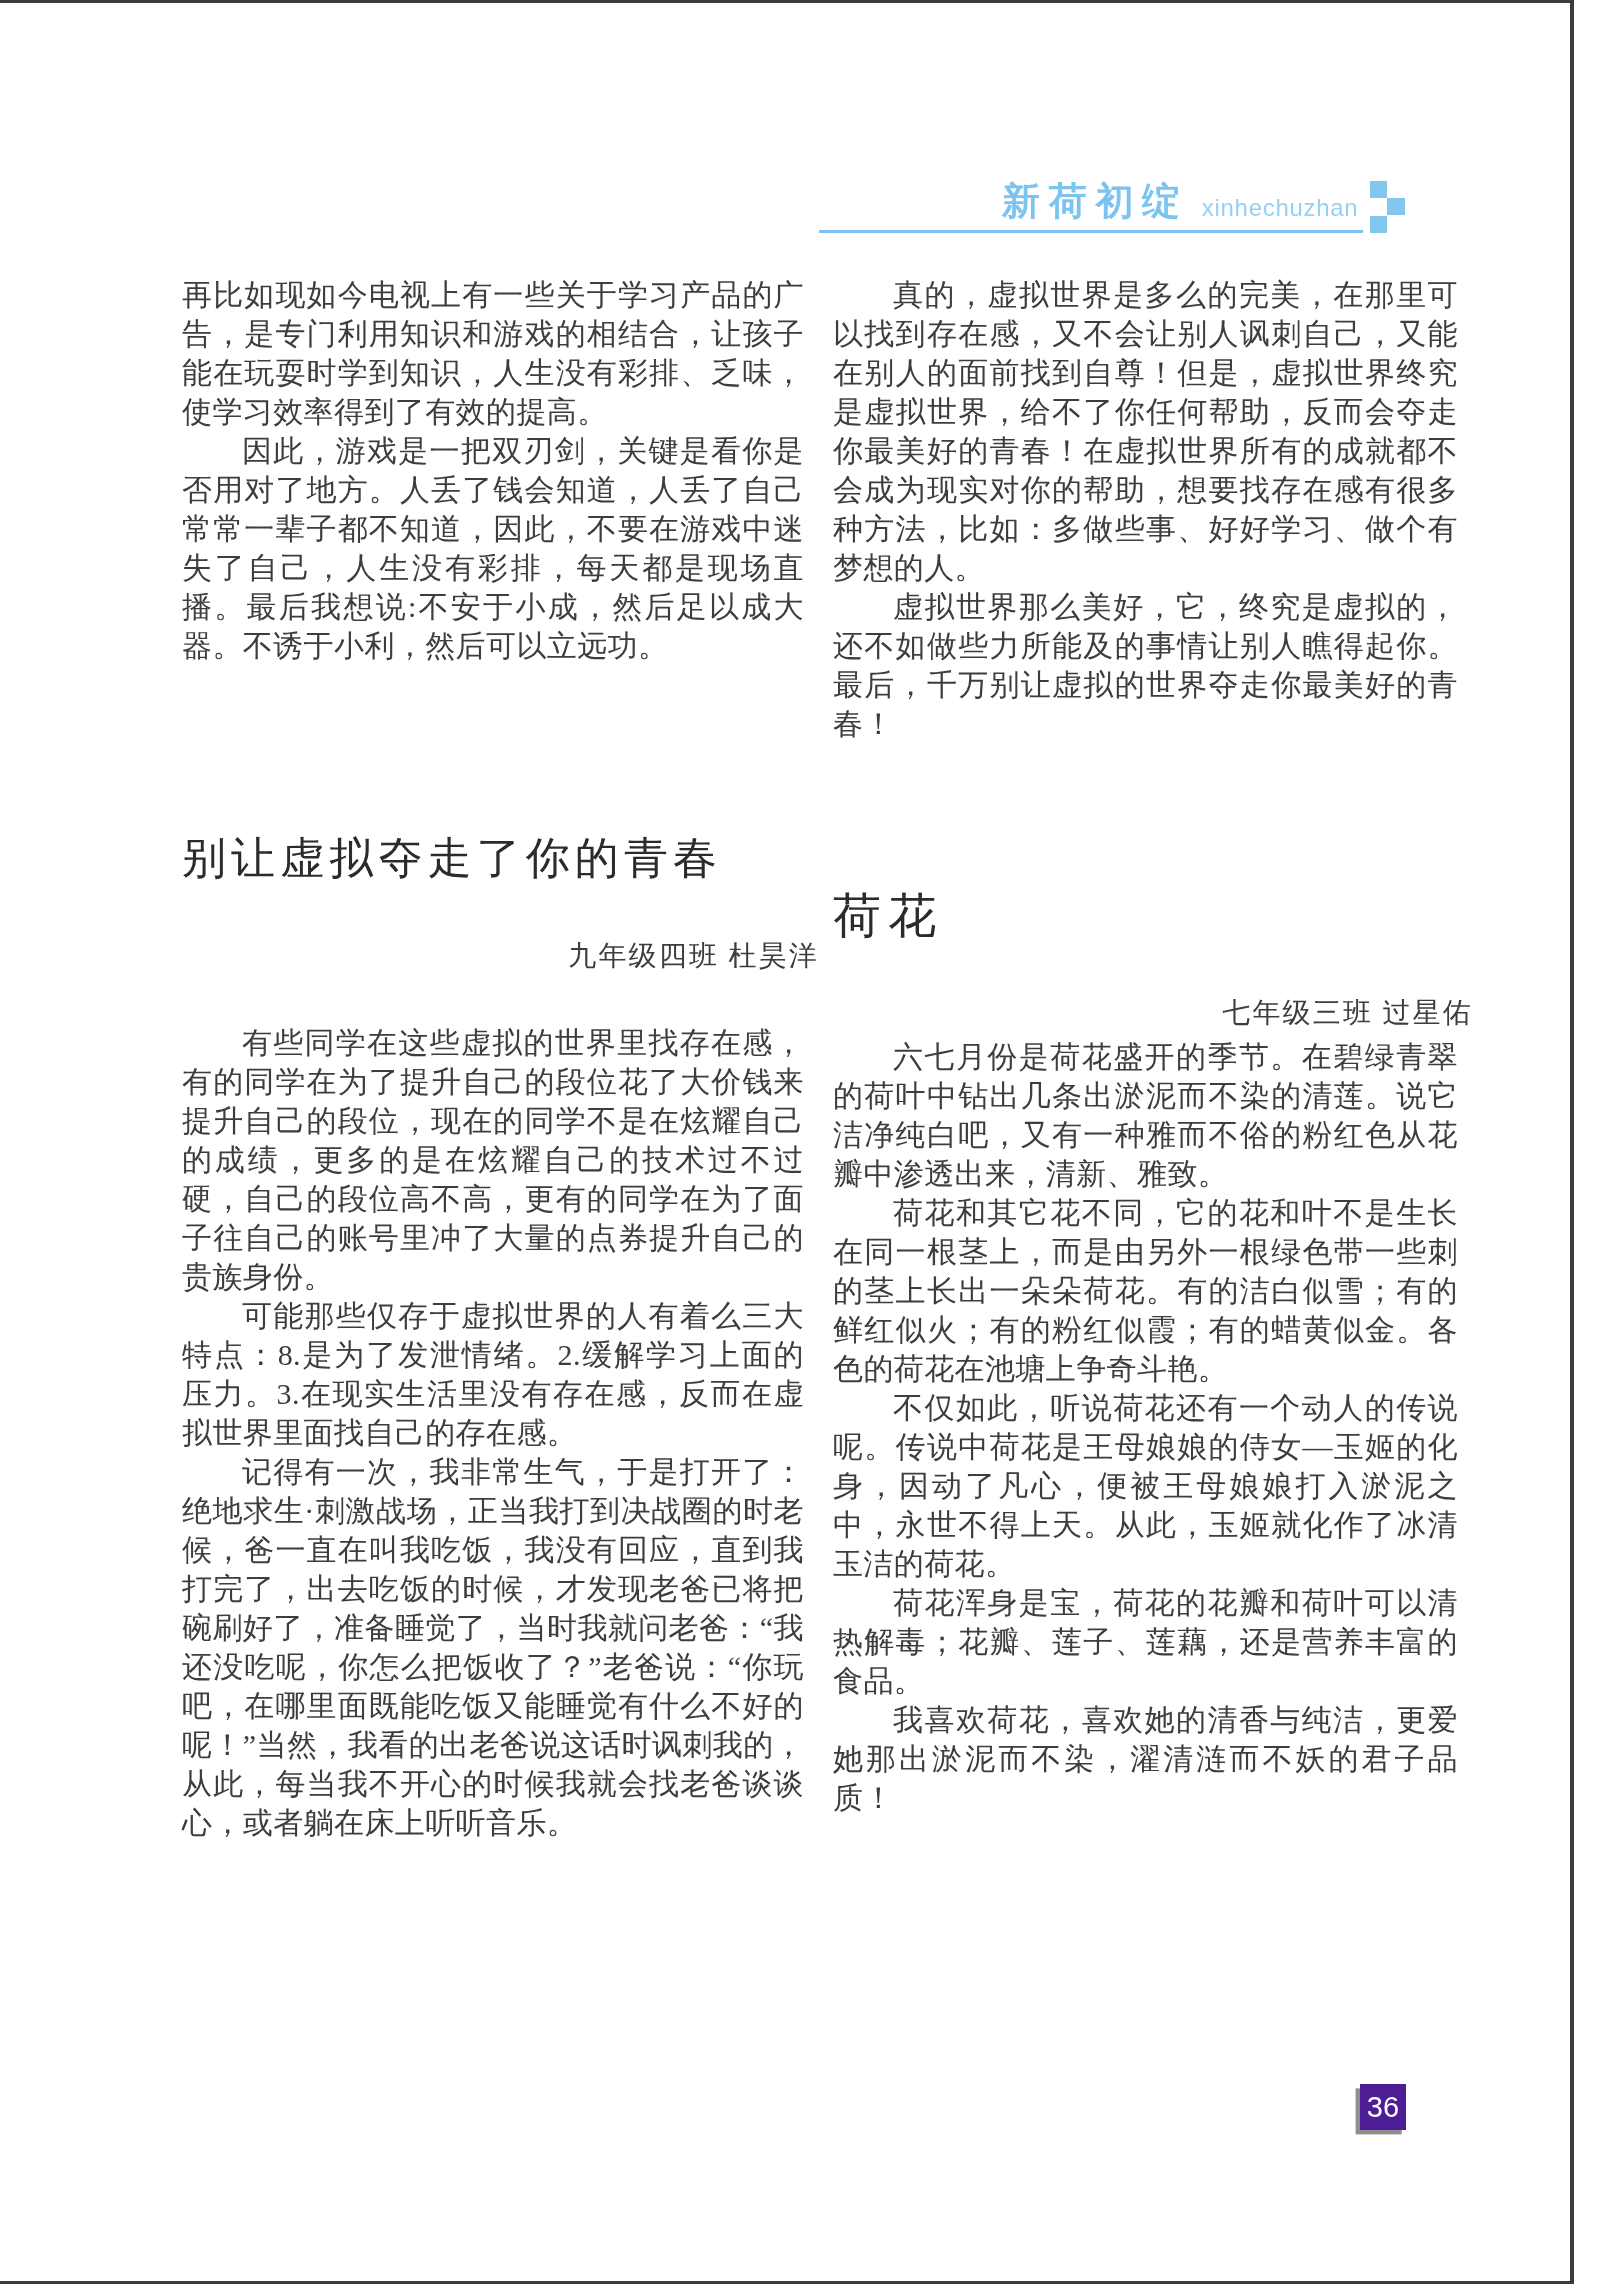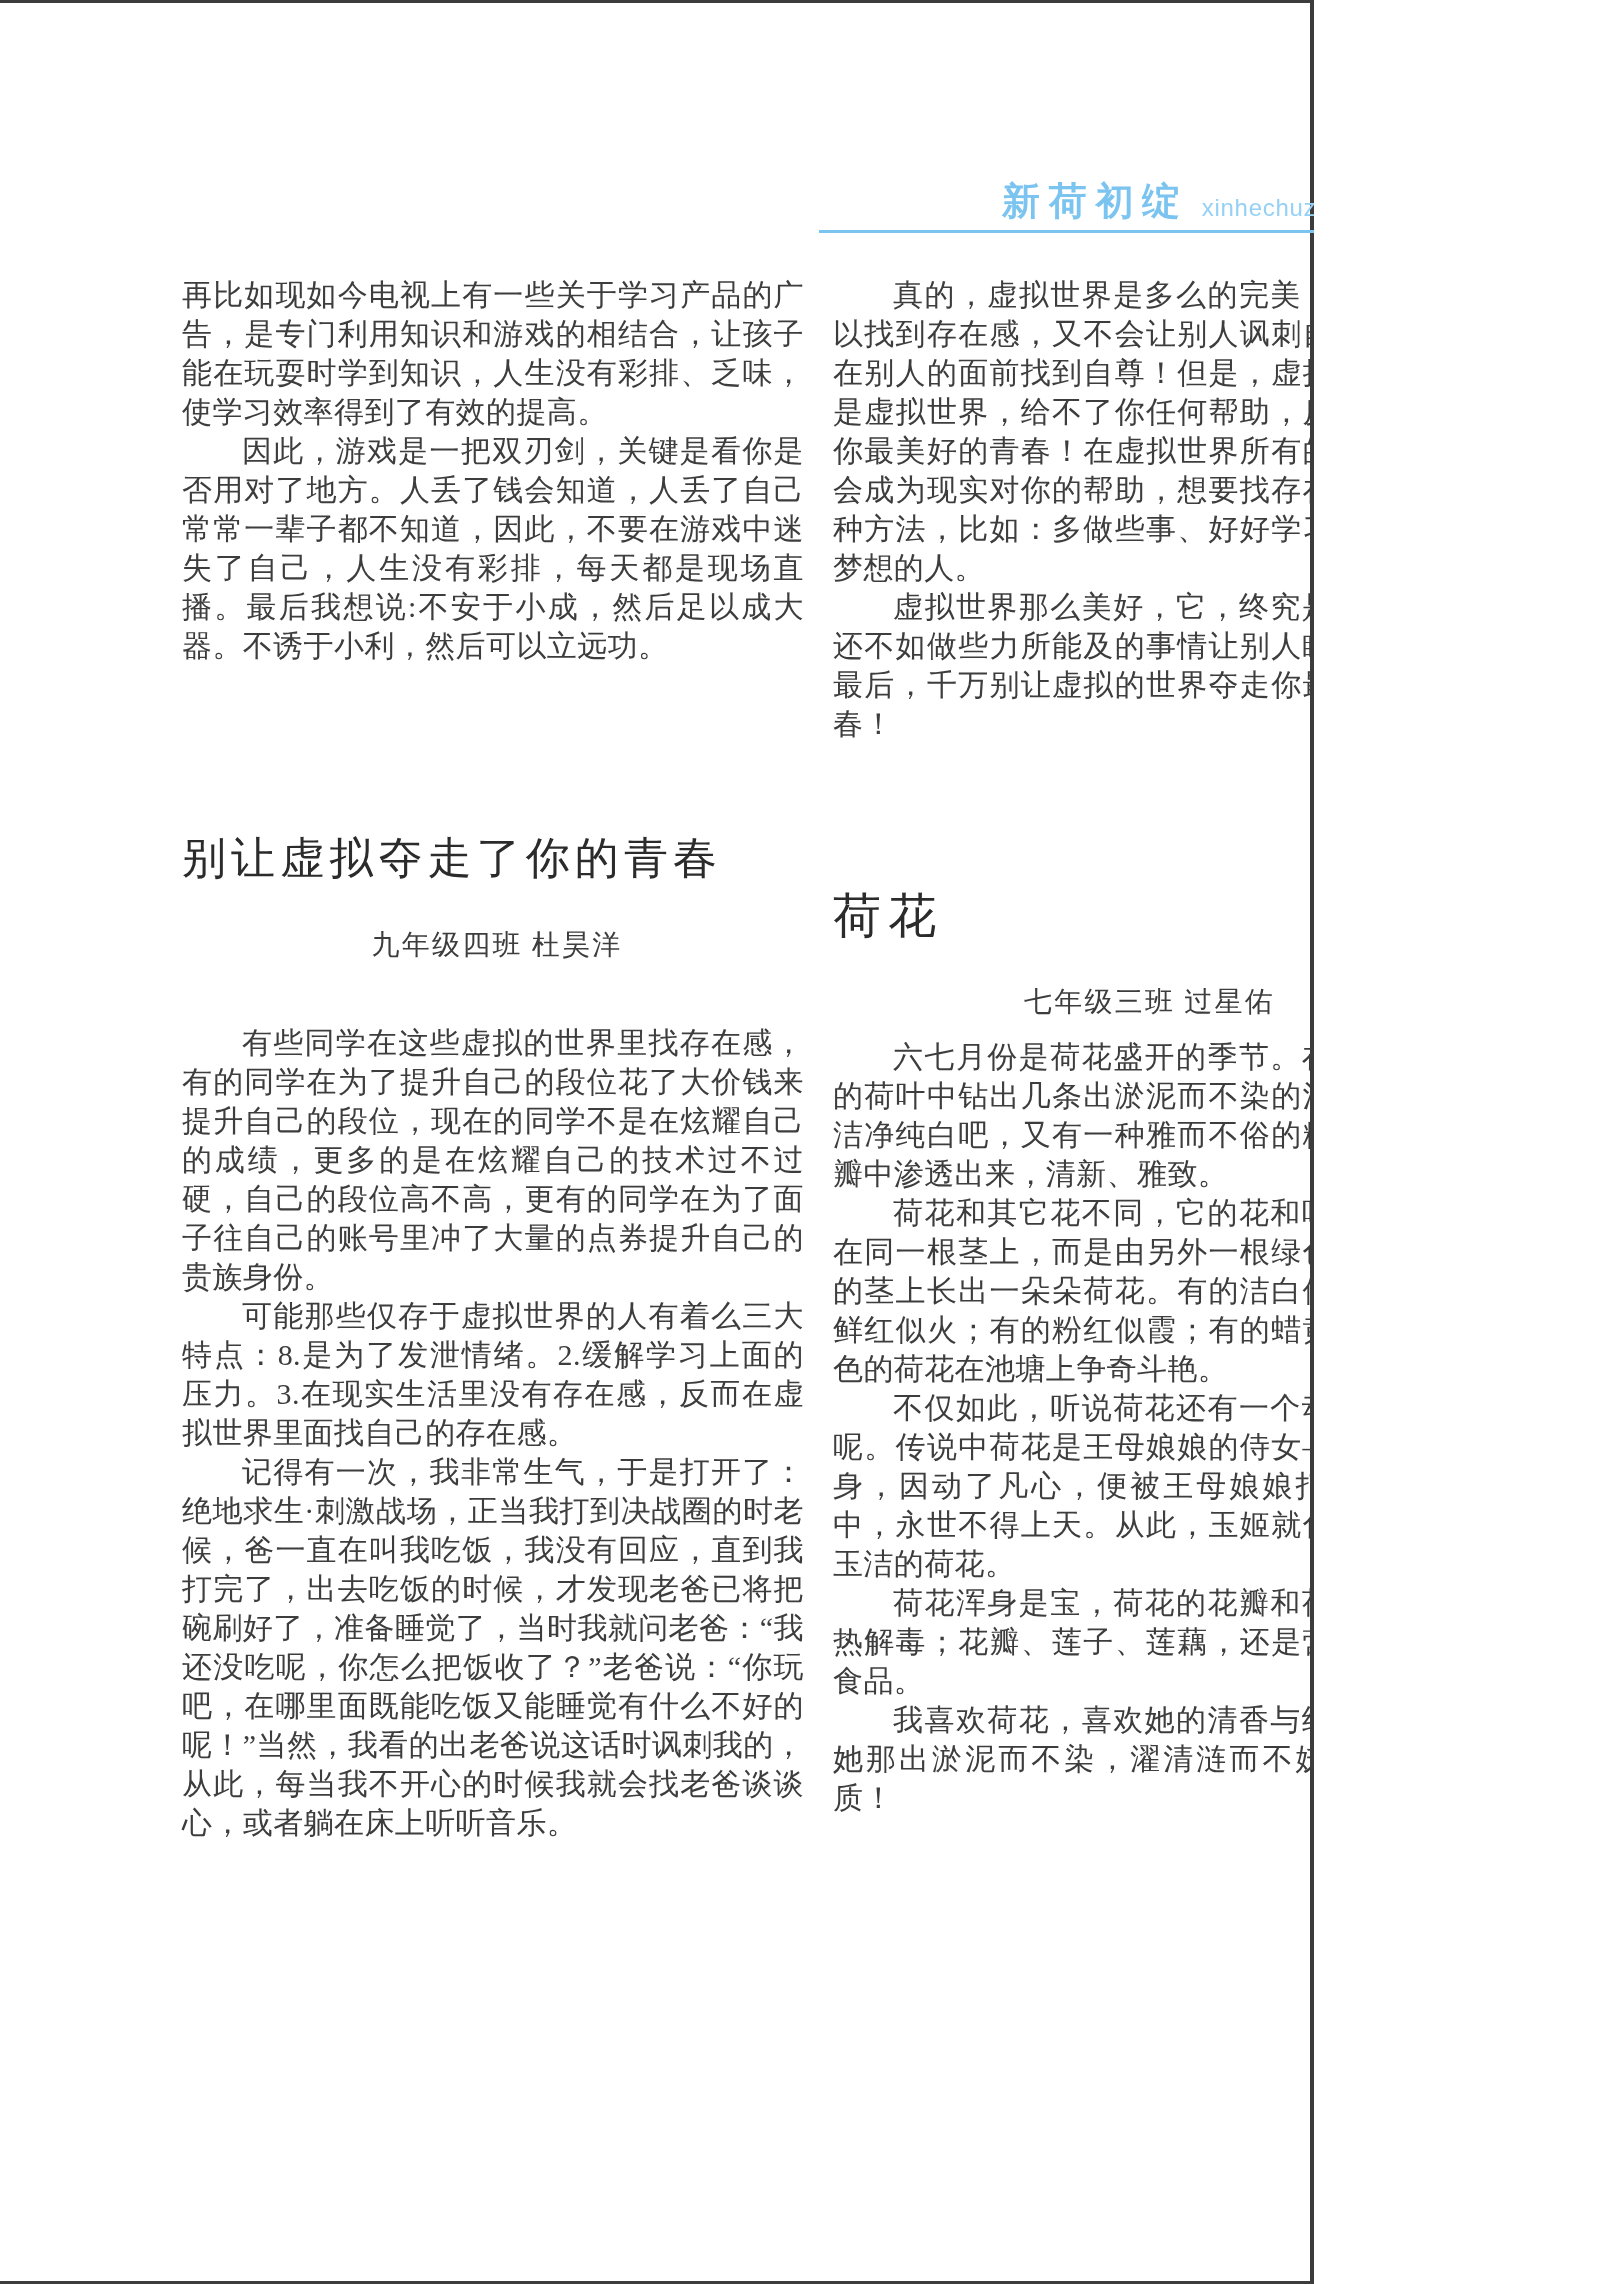--- a/index.html
+++ b/index.html
@@ -1,18 +1,18 @@
 <!DOCTYPE html>
 <html style="font-size:11.6px"><head>
 <meta charset="utf-8">
 <style>
   html,body{margin:0;padding:0;background:#ffffff;}
   .page{
     position:relative;
-    width:1314px;height:2284px;
+    width:1574px;height:2284px;
     background:#ffffff;
     overflow:hidden;
     font-family:"Liberation Serif","DejaVu Serif",serif;
   }
   
   .edge-top{position:absolute;left:0;top:0;width:1621px;height:2.9px;background:#3c3c3c;}
   .edge-right{position:absolute;right:0;top:0;width:3.6px;height:2284px;background:#3c3c3c;}
   .edge-bottom{position:absolute;left:0;bottom:0;width:1621px;height:2.9px;background:#3c3c3c;}
 
   
@@ -46,21 +46,21 @@
   }
   .no-indent{text-indent:0;}
 
   .art-title{
     margin:0;text-align:left;font-weight:400;color:#2b2b2b;
     white-space:nowrap;
   }
   .title-long{font-size:44px;letter-spacing:5.1px;line-height:58px;}
   .title-short{font-size:48px;letter-spacing:7.3px;line-height:62px;}
   .art-author{
-    margin:4px;text-align:center;color:#3d3d3d;
+    margin:15px;text-align:right;color:#3d3d3d;
     font-size:28px;letter-spacing:2.2px;line-height:33px;white-space:nowrap;
   }
 
   
   .page-badge{
     position:absolute;left:1360px;top:2084px;width:46px;height:46px;
     background:#4c1d95;box-shadow:-4.4px 4.4px 0 #8f8f8f;
     display:flex;align-items:center;justify-content:center;
     color:#ffffff;font-family:"Liberation Sans","DejaVu Sans",sans-serif;
     font-size:29px;font-weight:400;

